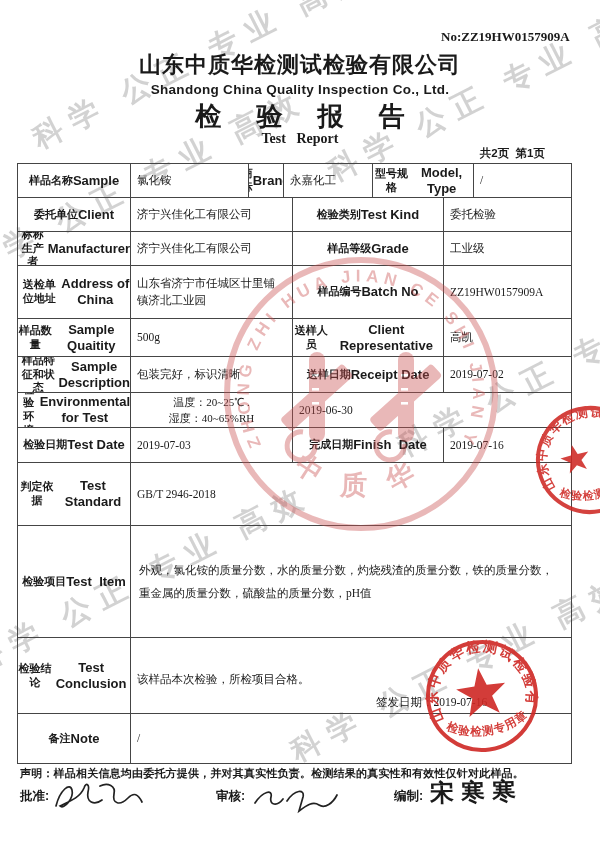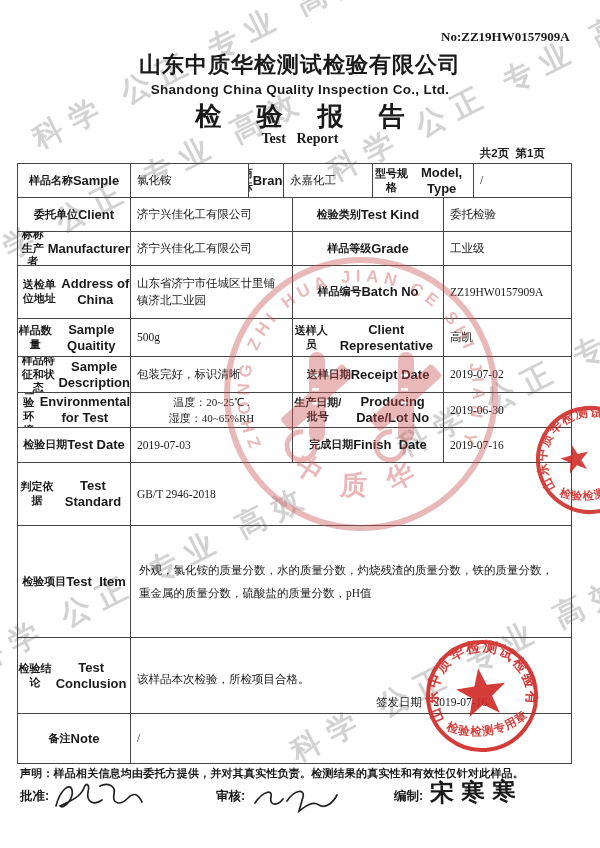--- a/index.html
+++ b/index.html
@@ -164,24 +164,20 @@
     </div>
 
     <div class="t-row" style="height:35px">
       <div class="cell lbl" style="width:113px">
         <div class="l-cn">检验环境</div>
         <div class="l-en">Environmental for Test</div>
       </div>
       <div class="cell val val-lines" style="width:162px;font-family:'Liberation Serif',serif">
         <div>温度：20~25℃ .</div>
         <div>湿度：40~65%RH</div>
-      </div>
-      <div class="cell lbl" style="width:151px">
-        <div class="l-cn">生产日期/批号</div>
-        <div class="l-en">Producing Date/Lot No</div>
       </div>
       <div class="cell val">2019-06-30</div>
     </div>
 
     <div class="t-row" style="height:35px">
       <div class="cell lbl" style="width:113px">
         <div class="l-cn">检验日期</div>
         <div class="l-en">Test Date</div>
       </div>
       <div class="cell val" style="width:162px">2019-07-03</div>

